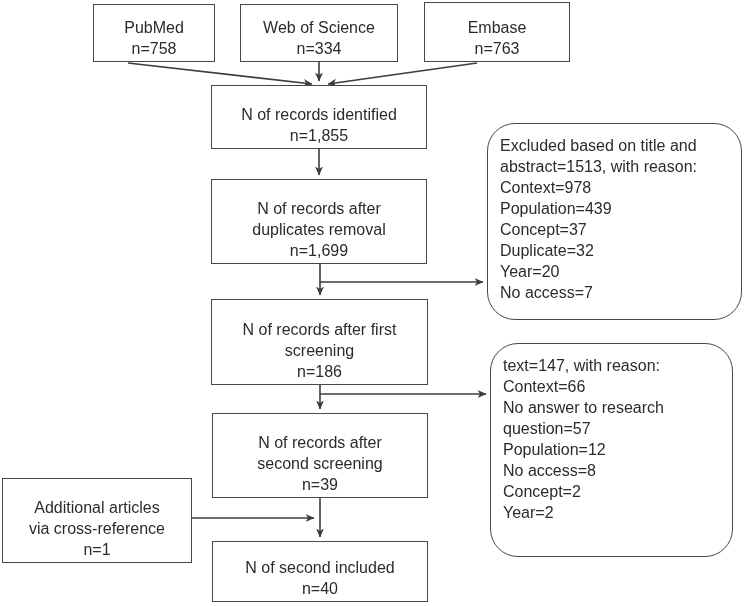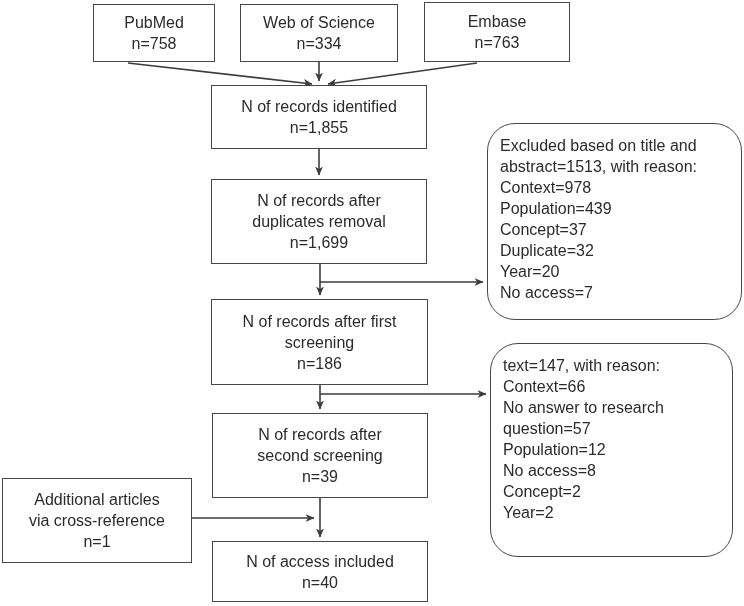--- a/index.html
+++ b/index.html
@@ -28,21 +28,21 @@
   .box{
     position:absolute;
     box-sizing:border-box;
     background:var(--background);
     border:1.5px solid #474747;
     color:var(--text);
     font-size:16px;
     line-height:21px;
     display:flex;
     flex-direction:column;
-    justify-content:center;
+    justify-content:flex-end;
     align-items:center;
     text-align:center;
     padding:2px 8px;
   }
   .box span{display:block;}
   .box.side{
     justify-content:flex-start;
     align-items:flex-start;
     text-align:left;
     padding:11px 12px;
@@ -118,21 +118,21 @@
     <span>n=186</span>
   </div>
 
   <div class="box" id="b-second">
     <span>N of records after</span>
     <span>second screening</span>
     <span>n=39</span>
   </div>
 
   <div class="box" id="b-included">
-    <span>N of access included</span>
+    <span>N of second included</span>
     <span>n=40</span>
   </div>
 
   <div class="box" id="b-additional">
     <span>Additional articles</span>
     <span>via cross-reference</span>
     <span>n=1</span>
   </div>
 
   <div class="box side" id="b-excl1">

